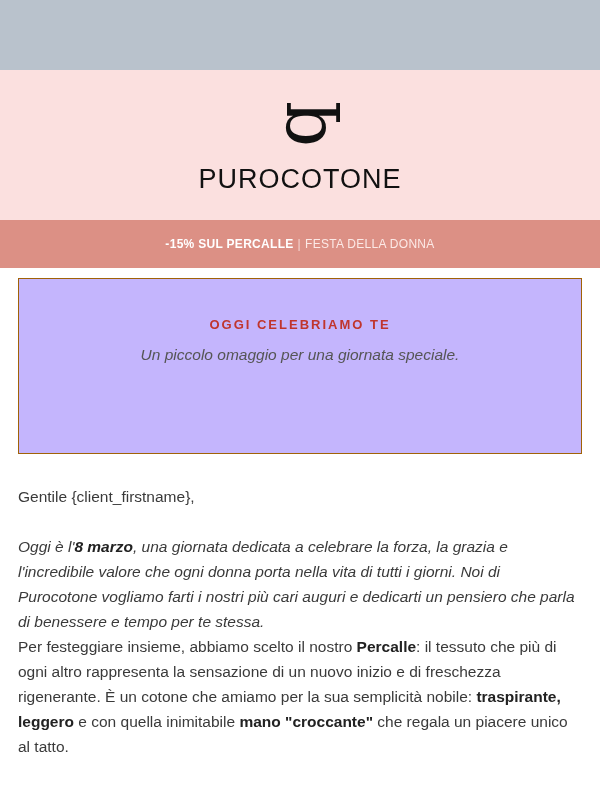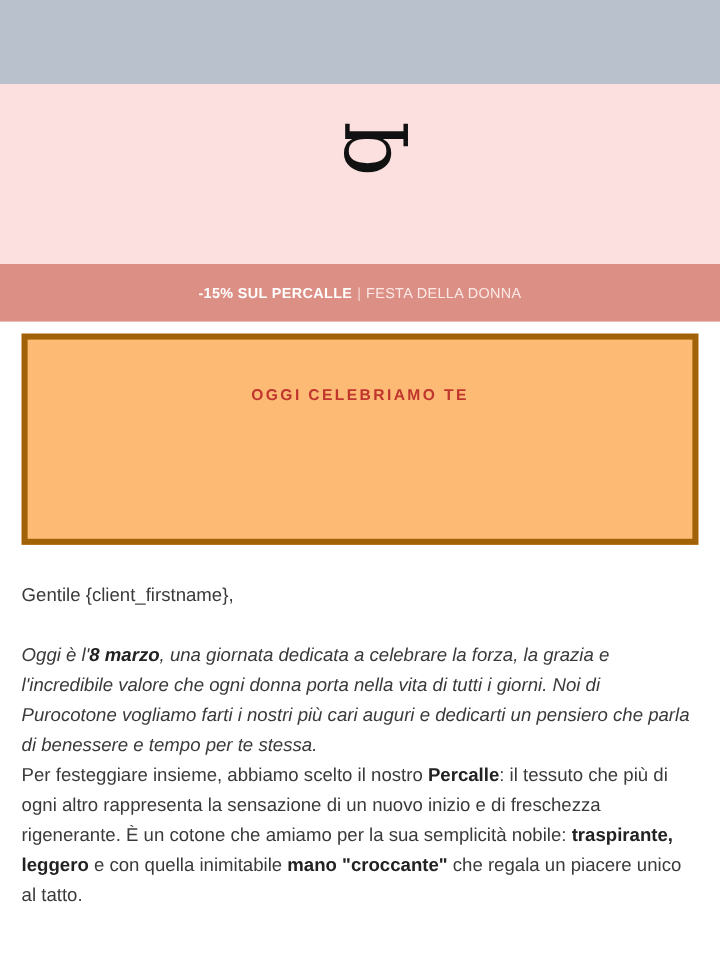--- a/index.html
+++ b/index.html
@@ -6,49 +6,51 @@
     html, body { width: 600px; height: 800px; overflow: hidden; background: #ffffff; }
     body { font-family: "DejaVu Sans", sans-serif; color: #333333; }
     .top-bar { height: 70px; background: #b9c2cc; }
     .header { height: 150px; background: #fbe0df; display: flex; flex-direction: column; align-items: center; }
     .logo-mark { margin-top: 24px; height: 60px; width: 80px; display: flex; align-items: center; justify-content: center; }
     .logo-mark span { font-family: "DejaVu Serif", serif; font-size: 72px; line-height: 1; color: #111; display: inline-block; transform: rotate(-90deg) scaleX(-1); }
     .brand-name { margin-top: 10px; font-family: "Liberation Sans", sans-serif; font-size: 27px; letter-spacing: 1px; color: #111; font-weight: 400; }
     .promo-bar { height: 48px; background: #dc9085; display: flex; align-items: center; justify-content: center; font-family: "Liberation Sans", sans-serif; font-size: 12px; color: #fce9e6; letter-spacing: 0.3px; }
     .promo-bar .strong { font-weight: 700; color: #ffffff; }
     .promo-bar .sep { margin: 0 4px; opacity: 0.8; }
-    .hero { margin: 10px 18px 0 18px; height: 176px; background: #fdba74; border: 5px solid #a16207; display: flex; flex-direction: column; align-items: center; }
+    .hero { margin: 10px 18px 0 18px; height: 176px; background: #c4b5fd; border: 1px solid #a16207; display: flex; flex-direction: column; align-items: center; }
     .eyebrow { margin-top: 38px; font-family: "Liberation Sans", sans-serif; font-weight: 700; font-size: 13px; letter-spacing: 2px; color: #c0352d; }
     .hero-title { margin-top: 10px; font-family: "Liberation Sans", sans-serif; font-size: 27px; letter-spacing: 0.3px; color: #111; font-weight: 400; }
     .hero-title .accent { color: #c0352d; }
     .hero-sub { margin-top: 14px; font-family: "Liberation Sans", sans-serif; font-style: italic; font-size: 15.5px; color: #555; }
     .body { padding: 0 18px; font-family: "Liberation Sans", sans-serif; font-size: 15.5px; line-height: 25px; color: #3a3a3a; }
     .greeting { margin-top: 30px; }
     .para { margin-top: 25px; font-style: italic; }
     .para2 { }
     b { font-weight: 700; color: #222; }
   </style>
 </head>
 <body>
 
 <div class="top-bar"></div>
 
 <div class="header">
   <div class="logo-mark">
     <span>p</span>
   </div>
+  <div class="brand-name">PUROCOTONE</div>
 </div>
 
 <div class="promo-bar">
   <span class="strong">-15% SUL PERCALLE</span>
   <span class="sep">|</span>
   <span>FESTA DELLA DONNA</span>
 </div>
 
 <div class="hero">
   <div class="eyebrow">OGGI CELEBRIAMO TE</div>
+  <div class="hero-sub">Un piccolo omaggio per una giornata speciale.</div>
 </div>
 
 <div class="body">
   <p class="greeting">Gentile {client_firstname},</p>
   <p class="para"><span>Oggi è l'</span><b>8 marzo</b><span>, una giornata dedicata a celebrare la forza, la grazia e l'incredibile valore che ogni donna porta nella vita di tutti i giorni. Noi di Purocotone vogliamo farti i nostri più cari auguri e dedicarti un pensiero che parla di benessere e tempo per te stessa.</span></p>
   <p class="para2"><span>Per festeggiare insieme, abbiamo scelto il nostro </span><b>Percalle</b><span>: il tessuto che più di ogni altro rappresenta la sensazione di un nuovo inizio e di freschezza rigenerante. È un cotone che amiamo per la sua semplicità nobile: </span><b>traspirante, leggero</b><span> e con quella inimitabile </span><b>mano "croccante"</b><span> che regala un piacere unico al tatto.</span></p>
 </div>
 
 </body></html>

